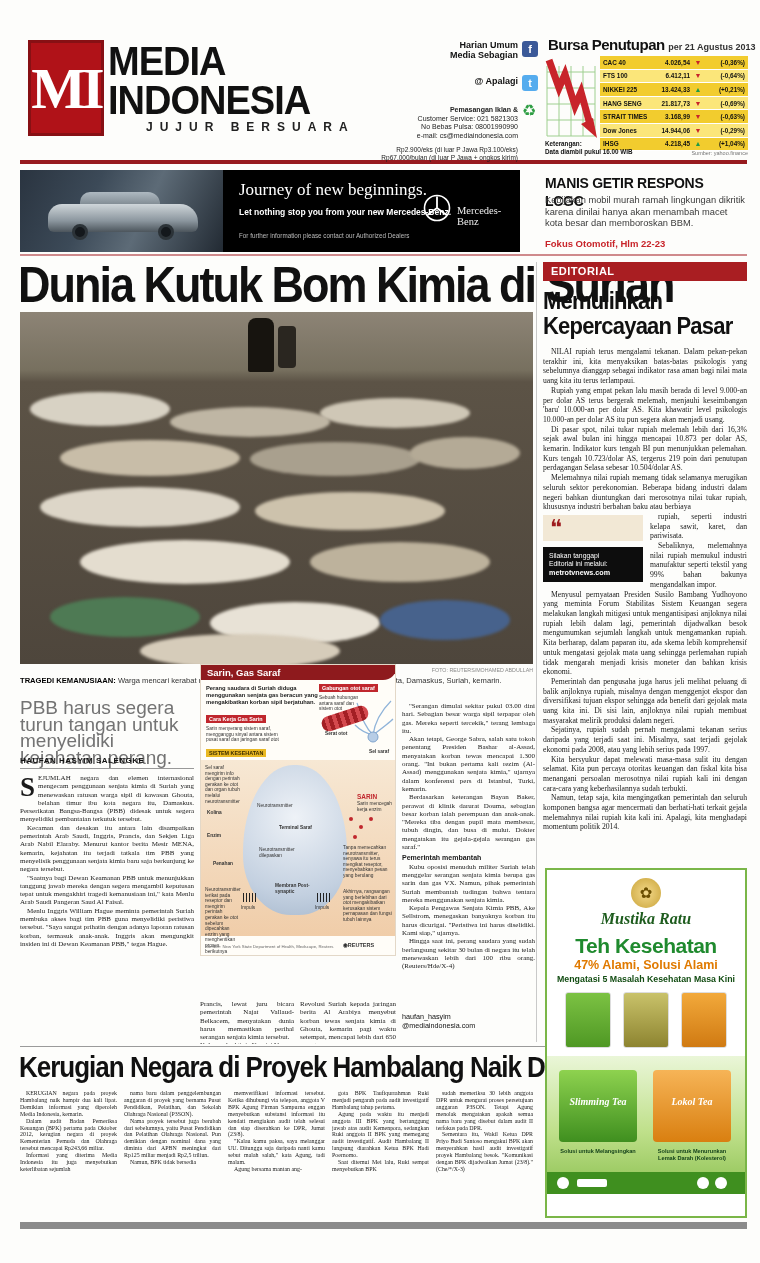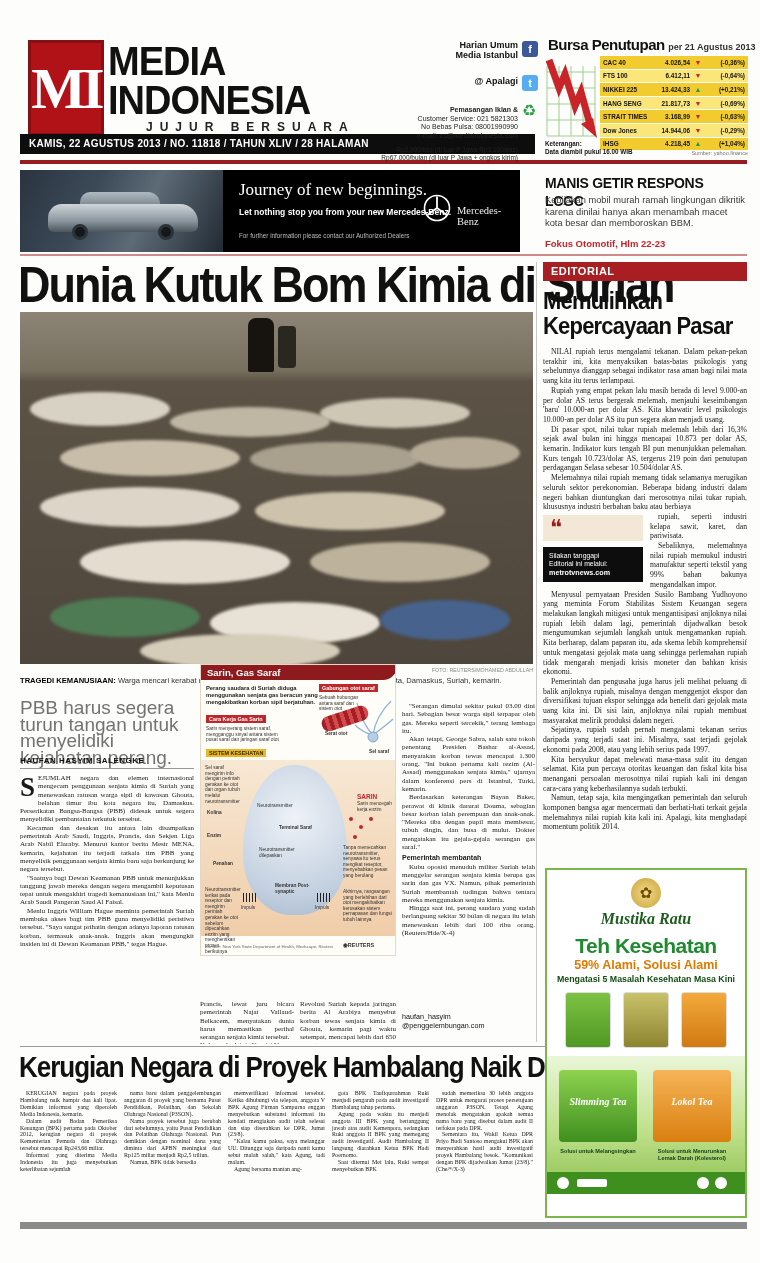--- a/index.html
+++ b/index.html
@@ -164,26 +164,25 @@
 <div class="page">
 
   <div class="abs mi-box">
       <span>MI</span>
     </div>
   <div class="abs mast-title">
     <div>MEDIA</div>
     <div>INDONESIA</div>
   </div>
   <div class="abs mast-tag">JUJUR BERSUARA</div>
-  <div class="abs datebar">KAMIS, 22 AGUSTUS 2013 / NO. 11818 / TAHUN XLIV / 28 HALAMAN</div>
   <div class="abs rule1"></div>
 
   <div class="abs contact">
     <div class="b9">Harian Umum</div>
-    <div class="b9">Media Istanbul</div>
+    <div class="b9">Media Sebagian</div>
     <div class="b9" style="margin-top:16px;">@ Apalagi</div>
     <div class="s7" style="margin-top:20px;font-weight:bold;">Pemasangan Iklan &amp;</div>
     <div class="s7">Customer Service: 021 5821303</div>
     <div class="s7">No Bebas Pulsa: 08001990990</div>
     <div class="s7">e-mail: cs@mediaindonesia.com</div>
     <div class="s65" style="margin-top:6px;">Rp2.900/eks (di luar P Jawa Rp3.100/eks)</div>
     <div class="s65">Rp67.000/bulan (di luar P Jawa + ongkos kirim)</div>
   </div>
   <div class="abs cicon fb">f</div>
   <div class="abs cicon tw">t</div>
@@ -423,26 +422,27 @@
     <div>
 
     <div class="para">"Serangan dimulai sekitar pukul 03.00 dini hari. Sebagian besar warga sipil terpapar oleh gas. Mereka seperti tercekik," terang lembaga itu.</div>
         <div class="para">Akan tetapi, George Sabra, salah satu tokoh penentang Presiden Bashar al-Assad, menyatakan korban tewas mencapai 1.300 orang. "Ini bukan pertama kali rezim (Al-Assad) menggunakan senjata kimia," ujarnya dalam konferensi pers di Istanbul, Turki, kemarin.</div>
         <div class="para">Berdasarkan keterangan Bayan Baker, perawat di klinik darurat Douma, sebagian besar korban ialah perempuan dan anak-anak. "Mereka tiba dengan pupil mata membesar, tubuh dingin, dan busa di mulut. Dokter mengatakan itu gejala-gejala serangan gas saraf."</div>
       </div>
     <div class="subhead">Pemerintah membantah</div>
     <div>
 
     <div class="para">Kubu oposisi menuduh militer Suriah telah menggelar serangan senjata kimia berupa gas sarin dan gas VX. Namun, pihak pemerintah Suriah membantah tudingan bahwa tentara mereka menggunakan senjata kimia.</div>
+        <div class="para">Kepala Pengawas Senjata Kimia PBB, Ake Sellstrom, menegaskan banyaknya korban itu harus dicurigai. "Peristiwa ini harus diselidiki. Kami siap," ujarnya.</div>
         <div class="para">Hingga saat ini, perang saudara yang sudah berlangsung sekitar 30 bulan di negara itu telah menewaskan lebih dari 100 ribu orang. (Reuters/Hde/X-4)</div>
       </div>
   </div>
   <div class="abs email">
     <div>haufan_hasyim</div>
-    <div>@penggelembungan.com</div>
+    <div>@mediaindonesia.com</div>
   </div>
 
   <div class="abs rule3"></div>
   <div class="abs bot-head">Kerugian Negara di Proyek Hambalang Naik Dua Kali Lipat</div>
   <div class="abs bcol bc1">
 
   <div class="para">KERUGIAN negara pada proyek Hambalang naik hampir dua kali lipat. Demikian informasi yang diperoleh Media Indonesia, kemarin.</div>
       <div class="para">Dalam audit Badan Pemeriksa Keuangan (BPK) pertama pada Oktober 2012, kerugian negara di proyek Kementerian Pemuda dan Olahraga tersebut mencapai Rp243,66 miliar.</div>
       <div class="para">Informasi yang diterima Media Indonesia itu juga menyebutkan keterlibatan sejumlah</div>
     </div>
@@ -468,21 +468,21 @@
 
   <div class="para">sudah memeriksa 30 lebih anggota DPR untuk mengurai proses persetujuan anggaran P3SON. Tetapi Agung menolak mengatakan apakah semua nama baru yang disebut dalam audit II terfokus pada DPR.</div>
       <div class="para">Sementara itu, Wakil Ketua DPR Priyo Budi Santoso mengakui BPK akan menyerahkan hasil audit investigatif proyek Hambalang besok. "Komunikasi dengan BPK dijadwalkan Jumat (23/8)." (Che/*/X-3)</div>
     </div>
   <div class="abs graybar"></div>
 
   <div class="abs mus">
     <div class="mus-crest">✿</div>
     <div class="mus-brand">Mustika Ratu</div>
     <div class="mus-h1">Teh Kesehatan</div>
-    <div class="mus-h2">59% Alami, Solusi Alami</div>
+    <div class="mus-h2">47% Alami, Solusi Alami</div>
     <div class="mus-h3">Mengatasi 5 Masalah Kesehatan Masa Kini</div>
     <div class="mus-thumb" style="left:18px;background:linear-gradient(180deg,#7cc243,#4f9824);"></div>
     <div class="mus-thumb" style="left:76px;background:linear-gradient(180deg,#c9c26a,#8d8430);"></div>
     <div class="mus-thumb" style="left:134px;background:linear-gradient(180deg,#f2a93b,#d07a12);"></div>
     <div class="mus-grass">
       <div class="mus-box" style="left:106px;background:linear-gradient(180deg,#f6b457,#d97f10);"><span style="position:static;">Lokol Tea</span></div>
       <div class="mus-box" style="left:12px;background:linear-gradient(180deg,#8ed24f,#3f8f1f);"><span style="position:static;">Slimming Tea</span></div>
       <div class="mus-cap" style="left:8px;">Solusi untuk Melangsingkan</div>
       <div class="mus-cap" style="left:102px;">Solusi untuk Menurunkan Lemak Darah (Kolesterol)</div>
       <div class="mus-strip">

